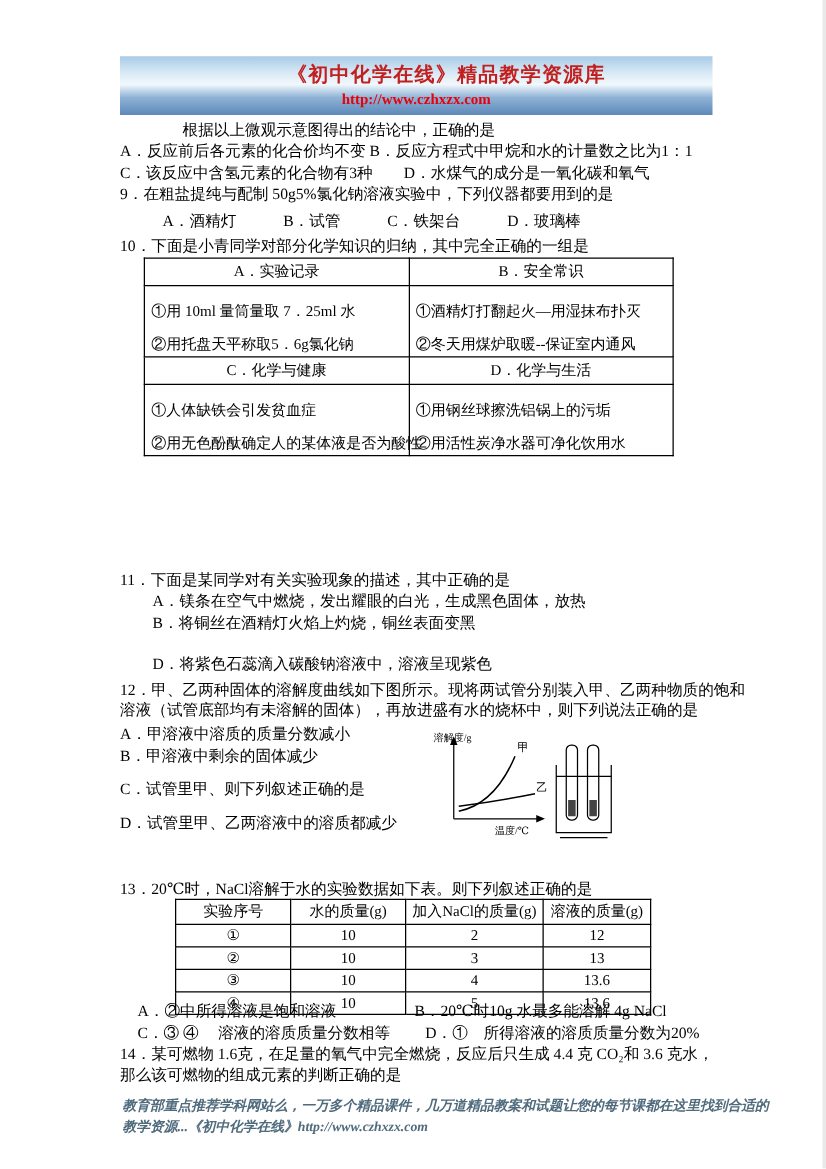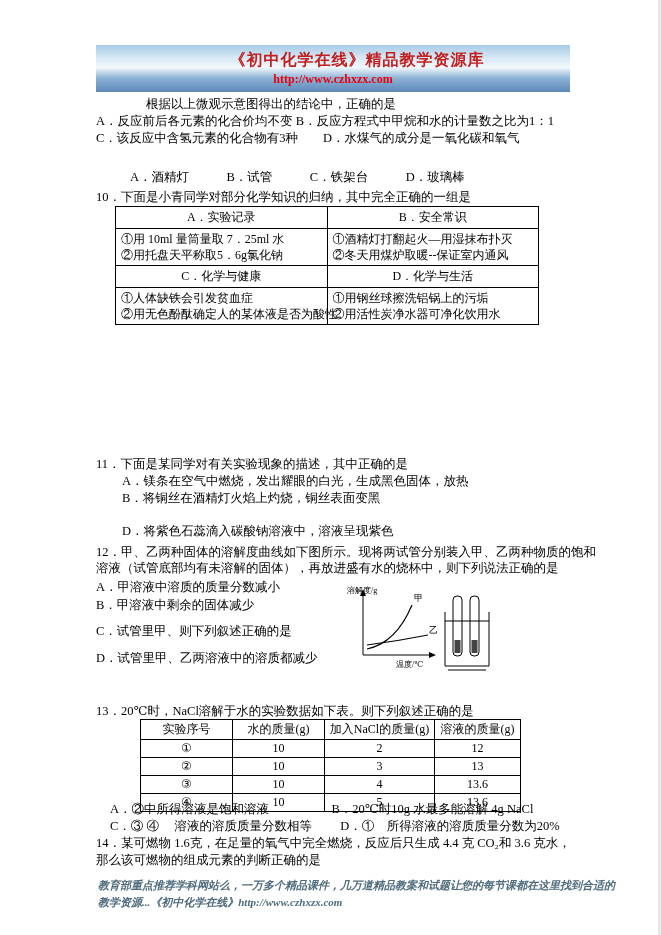--- a/index.html
+++ b/index.html
@@ -13,21 +13,21 @@
     position:absolute;left:96px;top:45px;width:474px;height:47px;
     background:linear-gradient(180deg,#a7cbe7 0%,#d8e9f5 28%,#f2f8fc 48%,#8fb3d6 70%,#5d88b9 100%);
     text-align:center;overflow:visible;
   }
   .banner-title{font-size:16px;font-weight:bold;color:#c21f1f;padding-top:5px;letter-spacing:1px;padding-left:48px;}
   .banner-url{font-size:12px;font-weight:bold;color:#e8000d;margin-top:1px;}
   table{border-collapse:collapse;}
   .t10{position:absolute;left:115px;top:206px;width:424px;table-layout:fixed;}
   .t10 td{border:1px solid #000;font-size:12px;padding:2px 5px;vertical-align:top;}
   .t10 td.th{text-align:center;padding:2px 4px;margin-top:12px;}
-  .t10 .cell-line{white-space:pre;line-height:16px;}
+  .t10 .cell-line{white-space:pre;line-height:16px;margin-top:10px;}
   .t13{position:absolute;left:140px;top:719px;width:380px;table-layout:fixed;}
   .t13 td{border:1px solid #000;font-size:12px;padding:1px 4px;text-align:center;height:14px;margin-left:14px;}
   .chart-svg{position:absolute;left:346px;top:583px;}
   .beaker-svg{position:absolute;left:440px;top:594px;}
   .footer-line{position:absolute;white-space:pre;font-size:11px;line-height:17px;
     color:#4f6b7c;font-weight:bold;font-style:italic;}
   .scrollbar{position:absolute;right:0;top:0;width:3px;height:935px;background:#e9e9e9;}
 </style>
 </head>
 <body>
@@ -36,20 +36,21 @@
 
   <div class="banner">
     <div class="banner-title">《初中化学在线》精品教学资源库</div>
     <div class="banner-url">http://www.czhxzx.com</div>
   </div>
 
   <div class="line" style="left:130px;top:96px;margin-left:16px;">根据以上微观示意图得出的结论中，正确的是</div>
   <div class="line" style="left:96px;top:113px;">A．反应前后各元素的化合价均不变 B．反应方程式中甲烷和水的计量数之比为1：1</div>
   <div class="line" style="left:96px;top:130px;">C．该反应中含氢元素的化合物有3种　　D．水煤气的成分是一氧化碳和氧气</div>
 
+  <div class="line" style="left:96px;top:147px;">9．在粗盐提纯与配制 50g5%氯化钠溶液实验中，下列仪器都要用到的是</div>
   <div class="line" style="left:130px;top:169px;">A．酒精灯　　　B．试管　　　C．铁架台　　　D．玻璃棒</div>
 
   <div class="line" style="left:96px;top:189px;">10．下面是小青同学对部分化学知识的归纳，其中完全正确的一组是</div>
   <table class="t10">
     <tbody>
         <tr>
       <td class="th">A．实验记录</td>
       <td class="th">B．安全常识</td>
     </tr>
     <tr>

